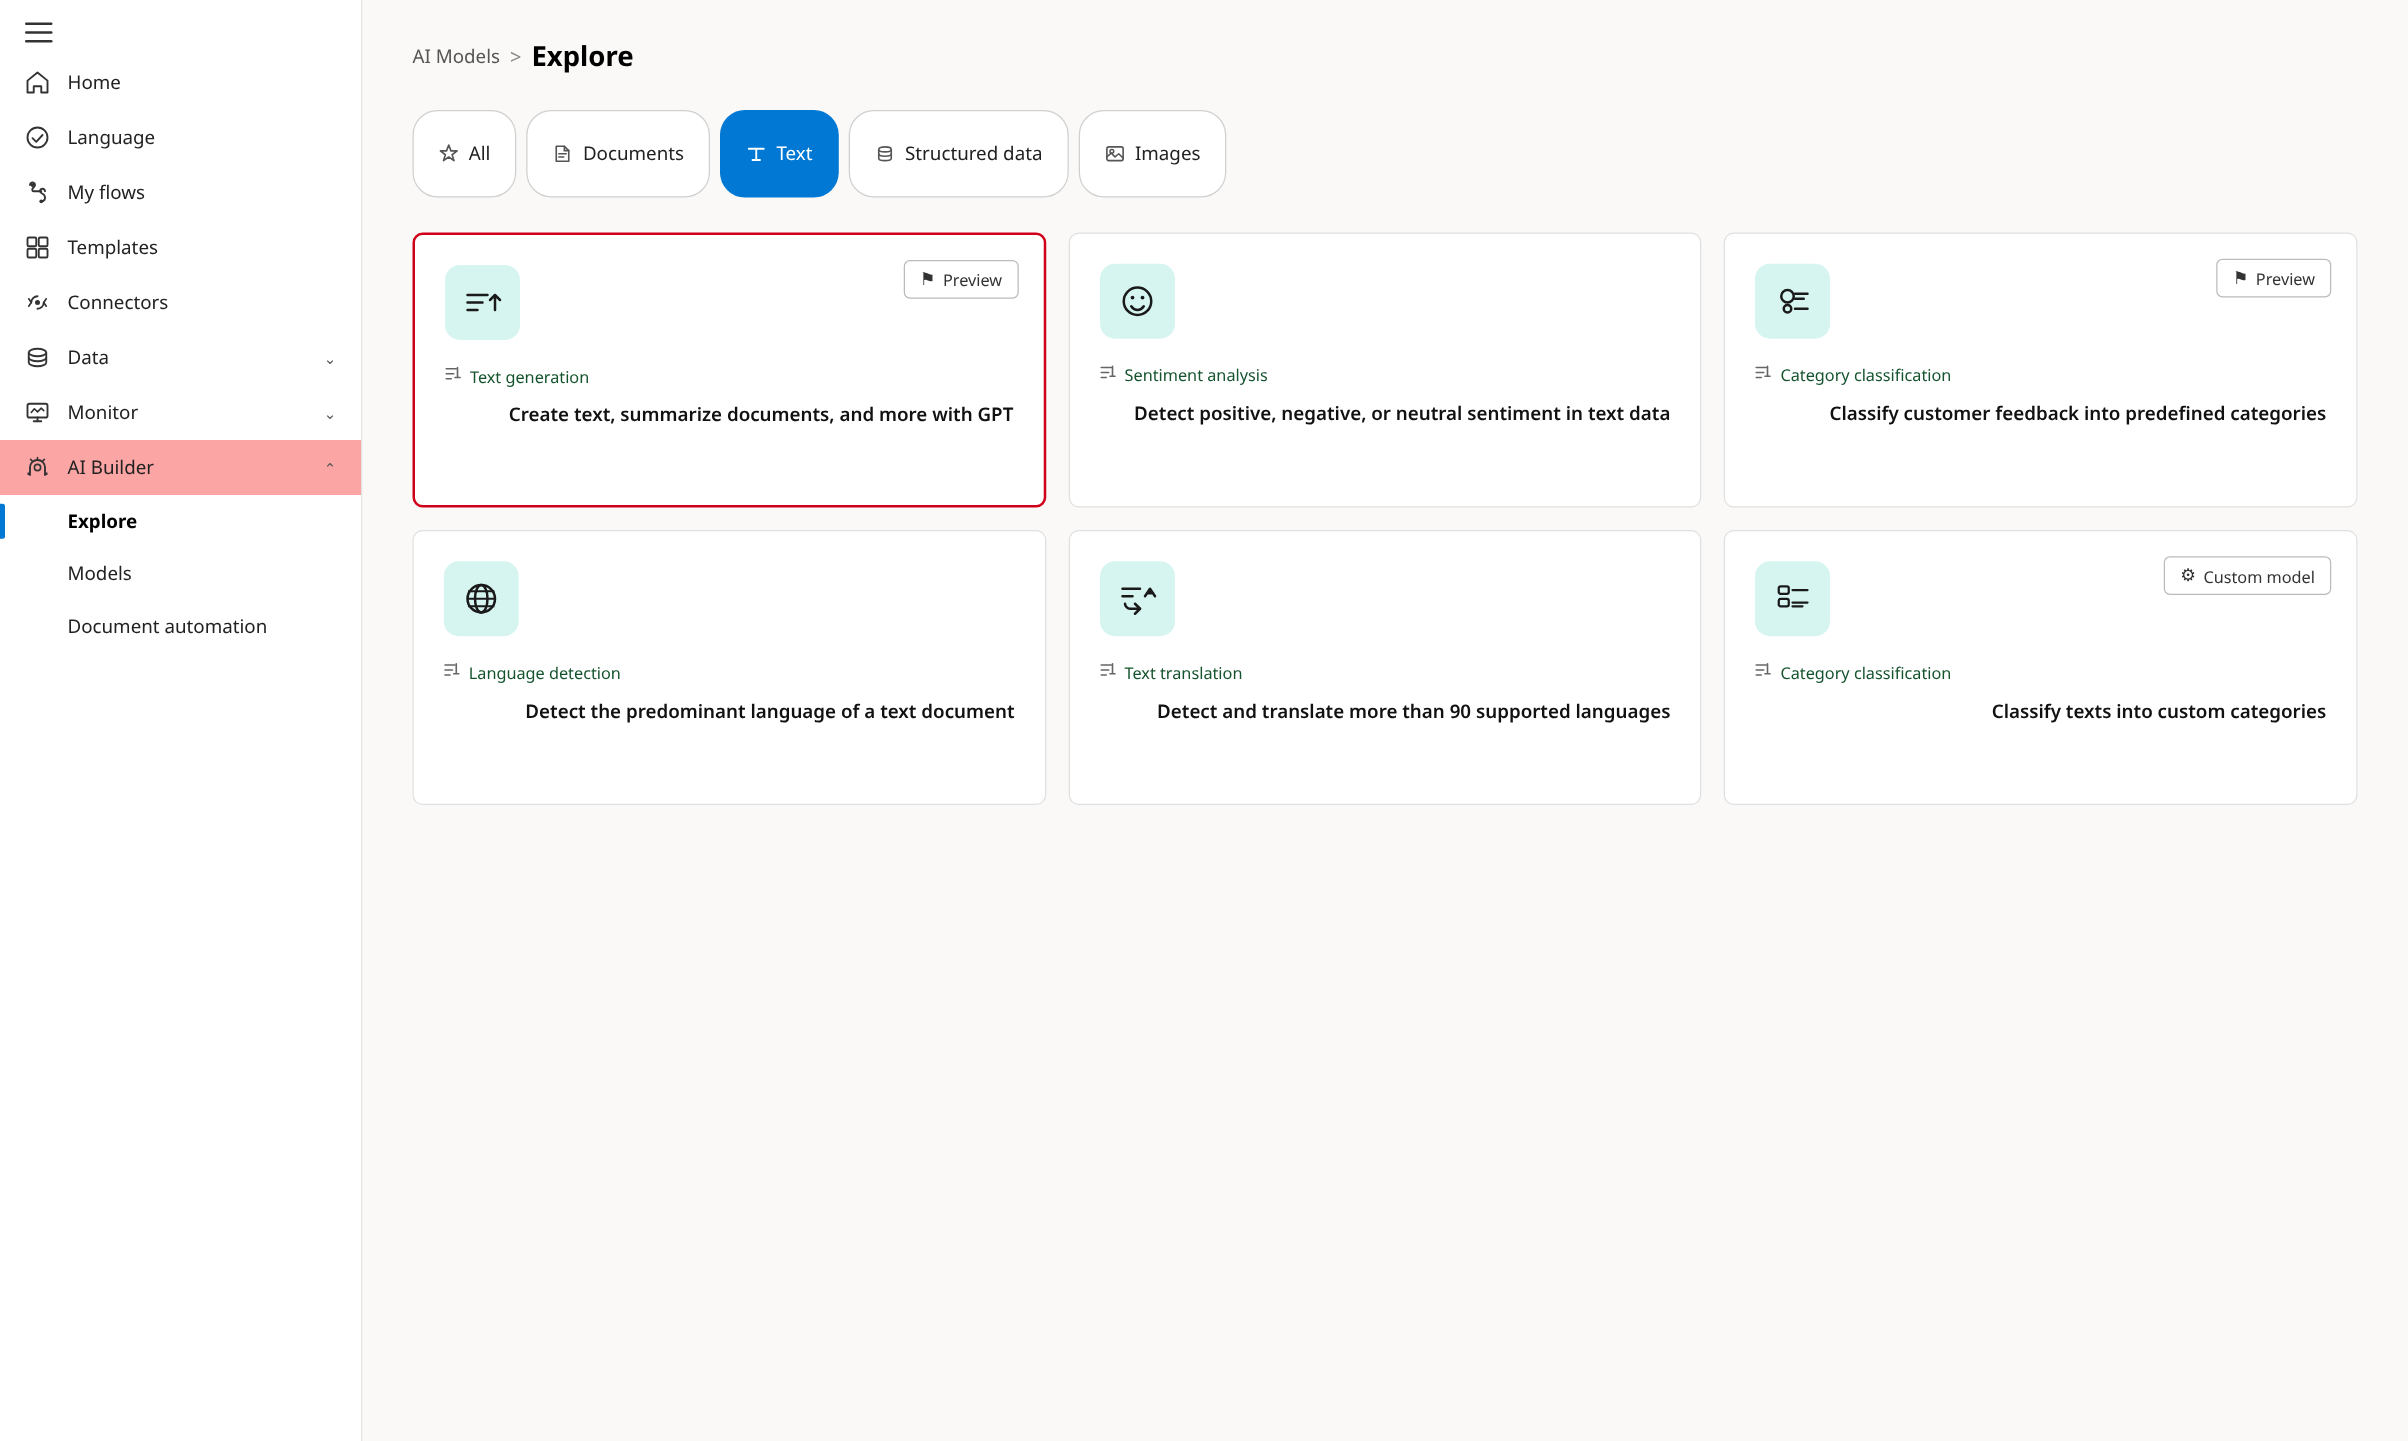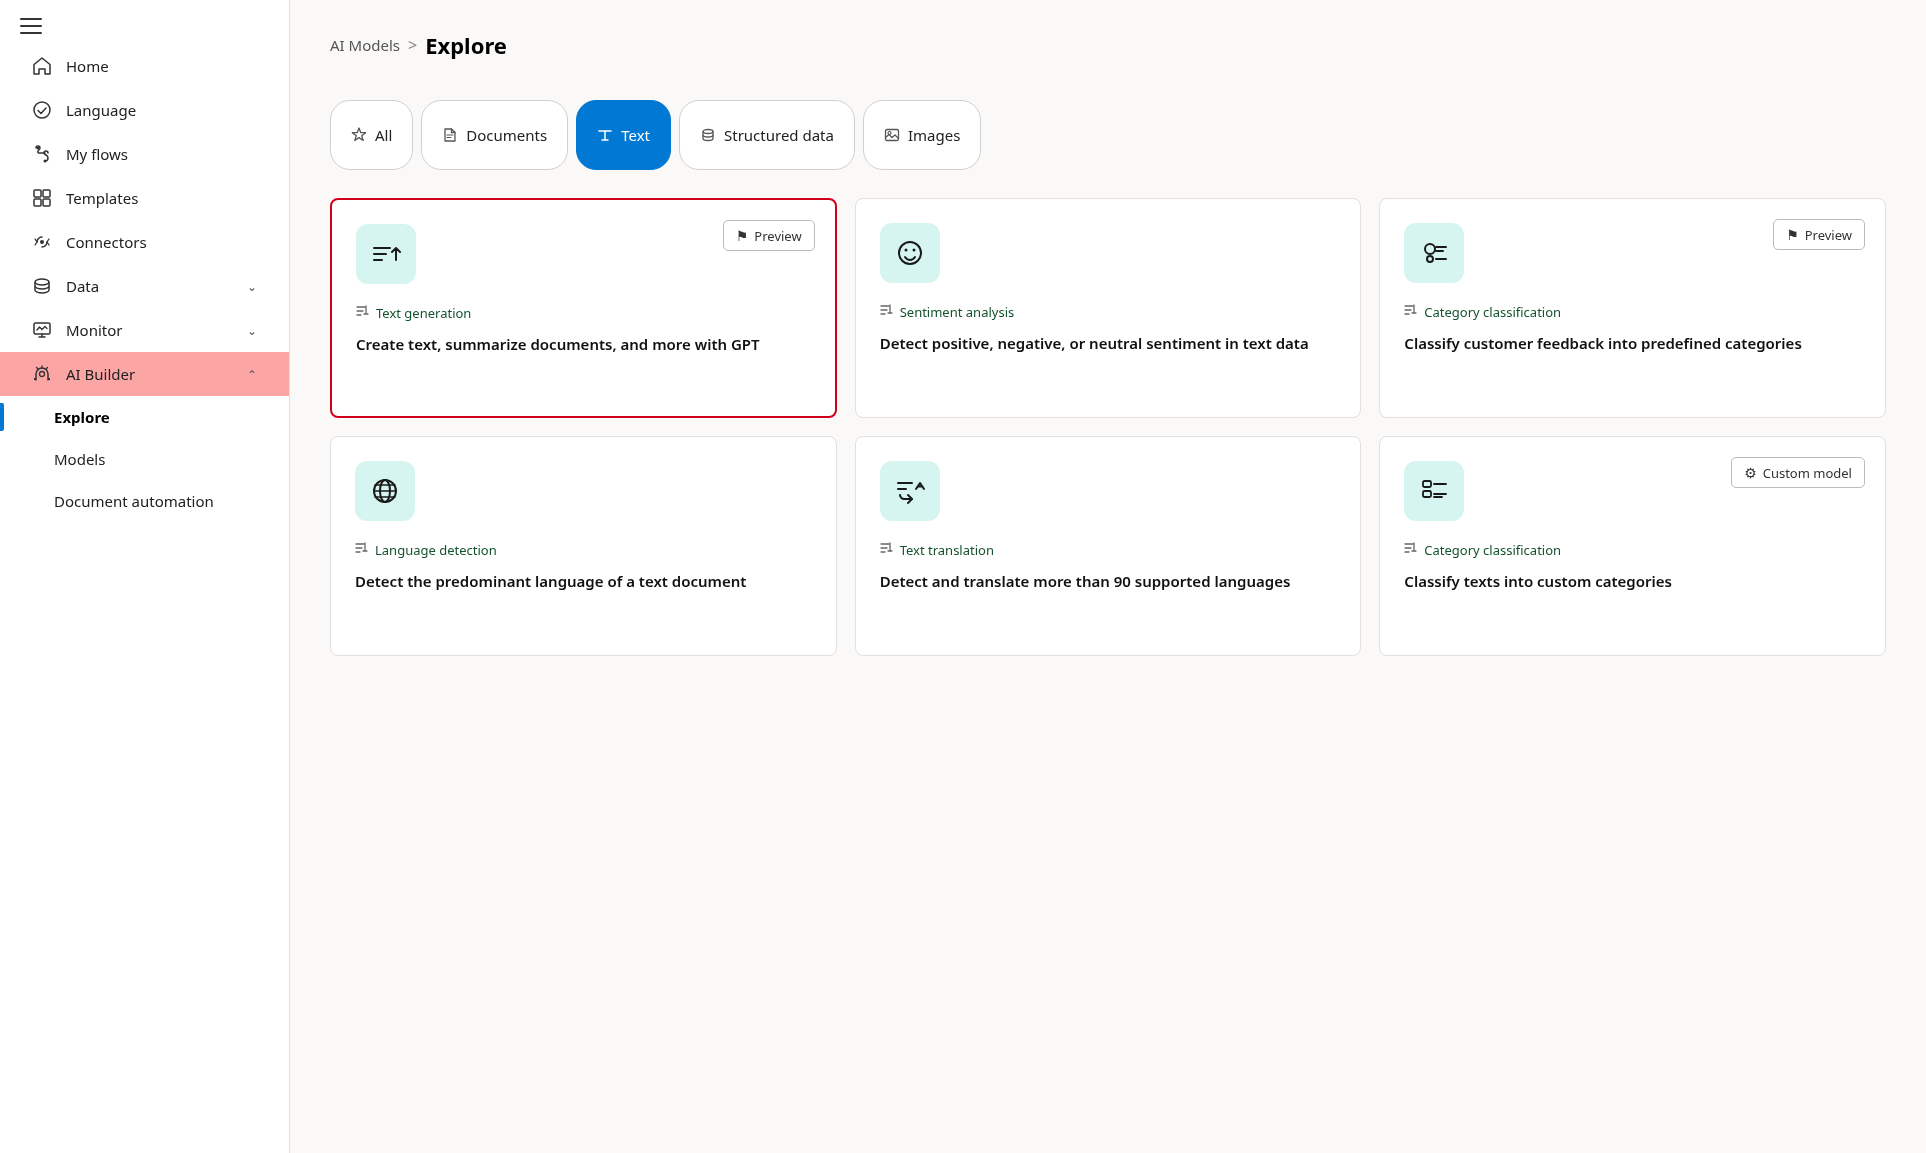--- a/index.html
+++ b/index.html
@@ -32,21 +32,21 @@
     .hamburger-icon span {
       display: block;
       height: 2px;
       background: #333;
       border-radius: 1px;
     }
     .nav-item {
       display: flex;
       align-items: center;
       gap: 14px;
-      padding: 12px 32px;
+      padding: 12px 20px;
       cursor: pointer;
       font-size: 15px;
       color: #222;
       border-radius: 0;
       position: relative;
       user-select: none;
     }
     .nav-item.active-parent { background: #fca5a5; }
     .nav-item .nav-label { flex: 1; }
     .nav-item .chevron { font-size: 12px; color: #555; }
@@ -94,21 +94,21 @@
       background: #faf9f8;
       overflow-y: auto;
       padding: 30px 40px;
     }
     .breadcrumb {
       display: flex;
       align-items: center;
       gap: 8px;
       font-size: 15px;
       color: #555;
-      margin-bottom: 40px;
+      margin-bottom: 28px;
     }
     .breadcrumb .bc-link { color: #555; }
     .breadcrumb .bc-sep { color: #888; font-size: 16px; }
     .breadcrumb .bc-current { font-weight: 700; color: #000; font-size: 22px; }
 
     
     .filter-tabs {
       display: flex;
       align-items: center;
       gap: 8px;
@@ -191,20 +191,21 @@
       gap: 6px;
       font-size: 13px;
       color: #14532d;
       margin-top: 8px;
     }
     .card-title {
       font-size: 15px;
       font-weight: 600;
       color: #111;
       line-height: 1.4;
+      text-align: right;
     }
 
     
     svg { display: block; }
   </style>
 </head>
 <body>
 
 <nav class="sidebar">
   <div class="sidebar-header">

